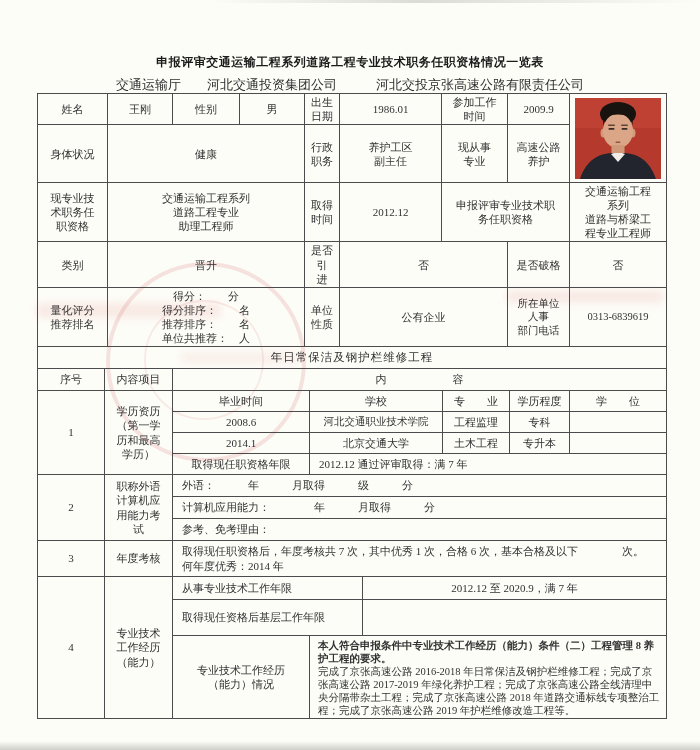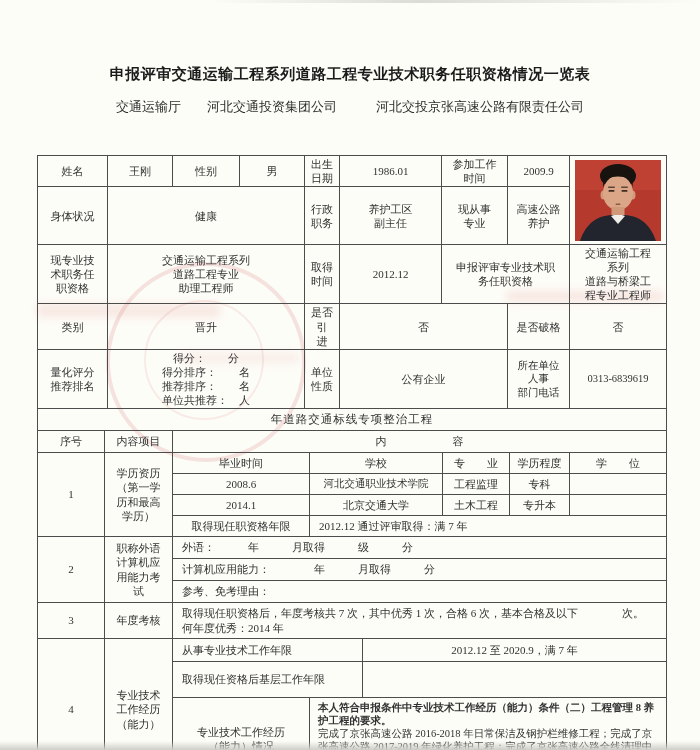--- a/index.html
+++ b/index.html
@@ -2,29 +2,29 @@
 <html><head>
 <meta charset="utf-8">
 <style>
   html,body{margin:0;padding:0;background:#e8e8e4;}
   .page{
     position:relative;width:700px;height:750px;margin:0 auto;
     background:#fdfdf8;overflow:hidden;
     font-family:"Liberation Serif","DejaVu Serif",serif;color:#333;
   }
   .title{
-    padding-top:50px;margin:12px;text-align:center;
-    font-size:15px;line-height:24px;font-weight:bold;color:#1b1b1b;letter-spacing:.5px;
+    padding-top:50px;margin:0;text-align:center;
+    font-size:12px;line-height:24px;font-weight:bold;color:#1b1b1b;letter-spacing:.5px;
   }
   .subtitle{
-    margin-top:12px;text-align:center;font-size:13px;line-height:17px;color:#2d2d2d;
+    margin-top:2px;text-align:center;font-size:13px;line-height:17px;color:#2d2d2d;
   }
   table{
     border-collapse:collapse;table-layout:fixed;
-    margin-left:37px;width:630px;position:relative;z-index:2;margin-top:40px;
+    margin-left:37px;width:630px;position:relative;z-index:2;
   }
   table.low{margin-top:-1px;}
   td{
     border:1px solid #4c4c4c;text-align:center;vertical-align:middle;
     font-size:11px;line-height:1.28;color:#313131;padding:1px 3px;overflow:hidden;
   }
   .pre{white-space:pre-line;}
   .left{text-align:left;padding-left:9px;}
   .small{font-size:10.5px;text-align:center;}
   .boldtxt{font-weight:bold;}
@@ -180,21 +180,21 @@
         <col style="width:68px">
         <col style="width:137px">
       <col style="width:53px">
         <col style="width:80px">
         <col style="width:67px">
       <col style="width:60px">
         <col style="width:97px">
     </colgroup>
     <tbody>
         <tr class="rh22">
-      <td colspan="8" class="sechead">年道路交通标线专项整治工程</td>
+      <td colspan="8" class="sechead">年日常保洁及钢护栏维修工程</td>
     </tr>
     <tr class="rh22">
       <td>序号</td>
       <td>内容项目</td>
       <td colspan="6">内　　　　　　容</td>
     </tr>
 
     <tr class="rh21">
       <td rowspan="4">1</td>
       <td rowspan="4" class="pre">学历资历

